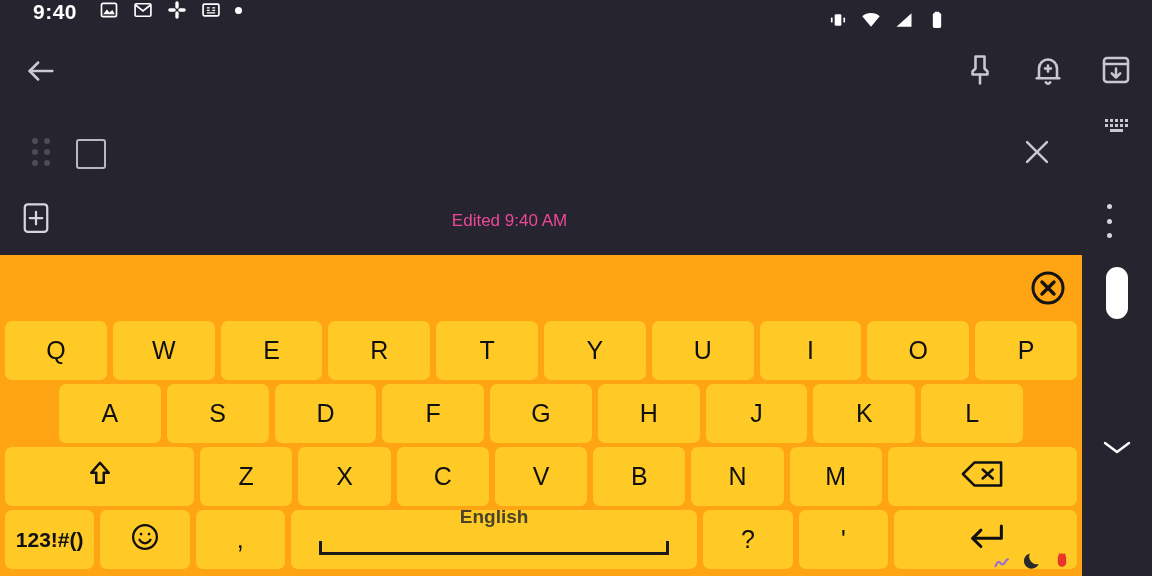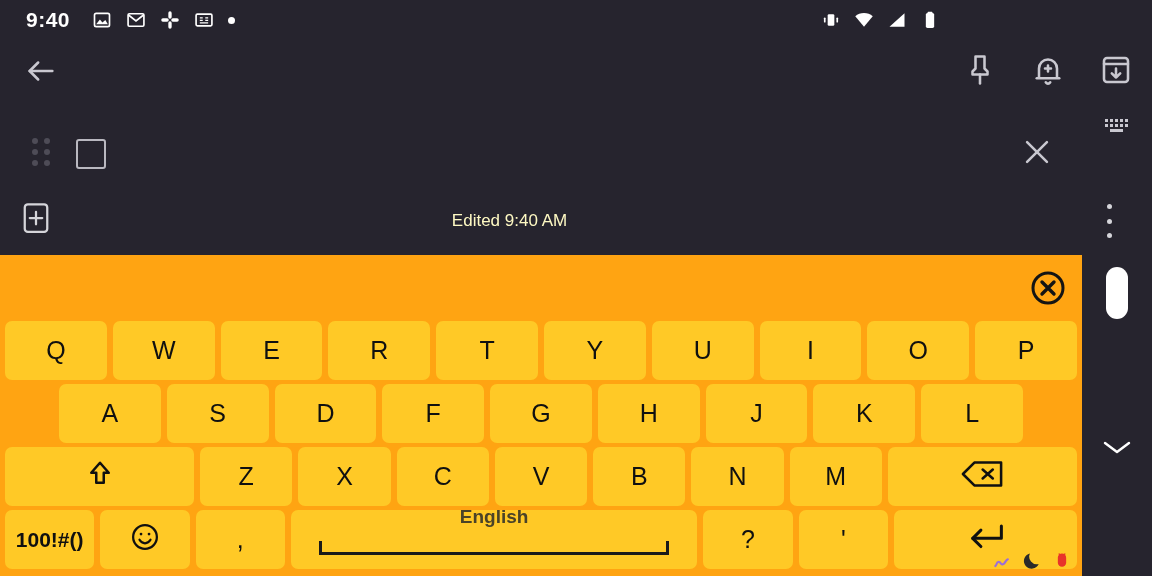--- a/index.html
+++ b/index.html
@@ -6,22 +6,22 @@
   html, body {
     width: 1152px; height: 576px;
     background: #26242e;
     font-family: "Liberation Sans", sans-serif;
     overflow: hidden;
   }
   #app { position: relative; width: 1152px; height: 576px; background: #26242e; }
 
   
   .statusbar {
-    position: absolute; left: 4px; top: 0; width: 952px; height: 40px;
-    display: flex; align-items: center; color: #ffffff;
+    position: absolute; left: 11px; top: 0; width: 952px; height: 40px;
+    display: flex; align-items: flex-start; color: #ffffff;
   }
   .status-clock {
     font-size: 21px; font-weight: bold; margin-left: 22px; letter-spacing: .5px;
     color: #ffffff;
   }
   .status-left-icons { display: flex; align-items: center; gap: 14px; margin-left: 22px; }
   .status-right-icons {
     position: absolute; right: 16px; top: 0; height: 40px;
     display: flex; align-items: center; gap: 13px;
   }
@@ -48,21 +48,21 @@
   }
   .close-x { position: absolute; left: 1020px; top: 135px; width: 34px; height: 34px; }
   .kb-mini { position: absolute; left: 1104px; top: 118px; width: 28px; height: 18px; }
 
   
   .editedbar { position: absolute; left: 0; top: 192px; width: 1152px; height: 58px; }
   .add-btn { position: absolute; left: 21px; top: 9px; width: 30px; height: 34px; }
   .edited-text {
     position: absolute; left: 0; top: 0; width: 1019px; height: 58px;
     display: flex; align-items: center; justify-content: center;
-    color: #fef9c3; font-size: 17px;
+    color: #ec4899; font-size: 17px;
   }
   .overflow-menu {
     position: absolute; right: 40px; top: 12px; width: 6px; height: 34px;
     display: flex; flex-direction: column; justify-content: space-between; align-items: center;
   }
   .om-dot { width: 5px; height: 5px; border-radius: 50%; background: #d5d5da; }
 
   
   .keyboard {
     position: absolute; left: 0; top: 255px; width: 1082px; height: 321px;
@@ -308,21 +308,21 @@
         <span>
           <svg viewBox="0 0 34 22" width="44" height="28" fill="none" stroke="#101010" stroke-width="2" stroke-linejoin="round" stroke-linecap="round">
             <path d="M11 2h21v18H11L2 11z"></path>
             <path d="M17.5 7.5l8 7M25.5 7.5l-8 7" stroke-width="2"></path>
           </svg>
         </span>
       </div>
     </div>
 
     <div class="krow r4">
-      <div class="key small-label">100!#()</div>
+      <div class="key small-label">123!#()</div>
       <div class="key">
         <span class="emoji-face">
           <svg viewBox="0 0 24 24" width="30" height="30" fill="none" stroke="#101010" stroke-width="1.8">
             <circle cx="12" cy="12" r="9.5"></circle>
             <circle cx="8.8" cy="9.6" r="1.1" fill="#101010" stroke="none"></circle>
             <circle cx="15.2" cy="9.6" r="1.1" fill="#101010" stroke="none"></circle>
             <path d="M7.6 14.2c1.1 1.9 2.7 2.8 4.4 2.8s3.3-.9 4.4-2.8" stroke-linecap="round"></path>
           </svg>
         </span>
       </div>

